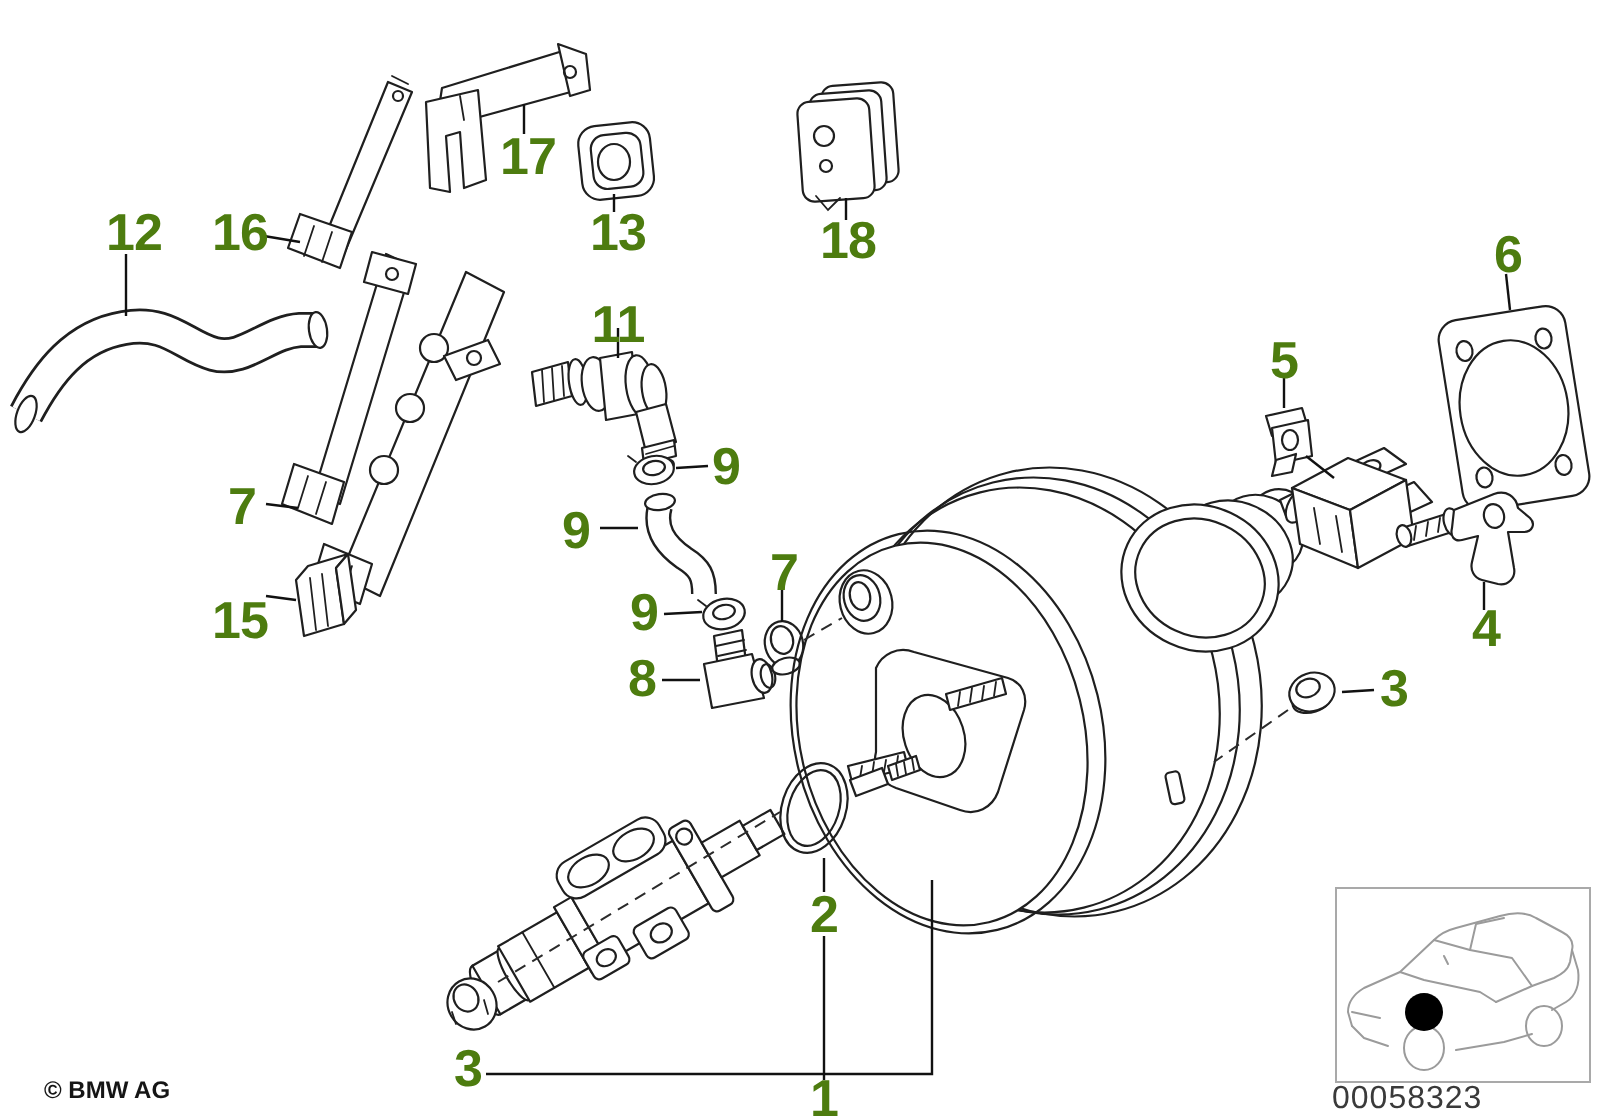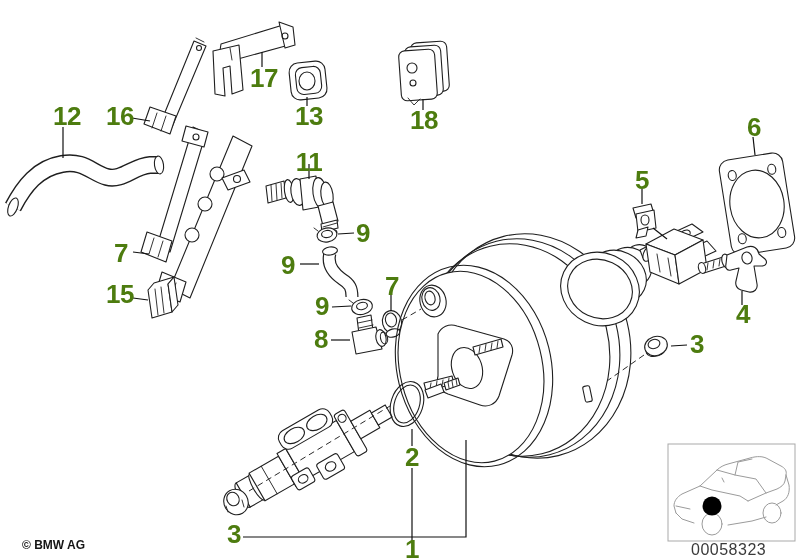--- a/index.html
+++ b/index.html
@@ -11,21 +11,21 @@
   .s{fill:none;stroke:#1f1f1f;stroke-width:1.1;stroke-linejoin:round;stroke-linecap:round;}
   .t{fill:none;stroke:#1f1f1f;stroke-width:0.9;stroke-linecap:round;}
   .d{fill:none;stroke:#2b2b2b;stroke-width:1;stroke-dasharray:6 4;}
   .cl{fill:none;stroke:#111;stroke-width:1.2;}
   .tubeO{fill:none;stroke:#1f1f1f;stroke-linecap:butt;}
   .tubeI{fill:none;stroke:#ffffff;stroke-linecap:butt;}
   .car{fill:none;stroke:#9b9b9b;stroke-width:1;stroke-linejoin:round;stroke-linecap:round;}
   .callout{position:absolute;transform:translate(-50%,-50%);font-weight:bold;
            font-size:26px;color:#4d7c0f;letter-spacing:-0.5px;line-height:1;cursor:default;}
   .copyright{position:absolute;left:22px;top:538px;font-size:12px;font-weight:600;color:#151515;}
-  .imgno{position:absolute;left:666px;top:541px;font-size:16px;color:#3a3a3a;letter-spacing:0.5px;margin-left:25px;}
+  .imgno{position:absolute;left:666px;top:541px;font-size:16px;color:#3a3a3a;letter-spacing:0.5px;}
 </style>
 </head>
 <body>
 
 <div id="stage">
 
 <svg id="art" width="799" height="559" viewBox="0 0 799 559" xmlns="http://www.w3.org/2000/svg">
 
   <g>
     <path class="tubeO" stroke-width="18" d="M13,207 C24,186 38,168 62,164 C84,160 92,173 107,177 C122,181 134,166 150,165 L159,165"></path>
@@ -323,21 +323,21 @@
       <div class="callout" style="left: 754px; top: 127px;">6</div>
       <div class="callout" style="left: 392px; top: 286px;">7</div>
       <div class="callout" style="left: 321px; top: 339px;">8</div>
       <div class="callout" style="left: 363px; top: 233px;">9</div>
       <div class="callout" style="left: 322px; top: 306px;">9</div>
       <div class="callout" style="left: 288px; top: 265px;">9</div>
       <div class="callout" style="left: 309px; top: 162px;">11</div>
       <div class="callout" style="left: 67px; top: 116px;">12</div>
       <div class="callout" style="left: 309px; top: 116px; text-align: center;">13</div>
       <div class="callout" style="left: 121px; top: 253px;">7</div>
-      <div class="callout" style="left: 120px; top: 294px; text-align: right;">15</div>
+      <div class="callout" style="left: 120px; top: 310px; text-align: right;">15</div>
       <div class="callout" style="left: 120px; top: 116px; text-align: right;">16</div>
       <div class="callout" style="left: 264px; top: 78px;">17</div>
       <div class="callout" style="left: 424px; top: 120px;">18</div>
     </div>
 
   <div class="copyright">© BMW AG</div>
   <div class="imgno">00058323</div>
 </div>
 
 </body></html>

